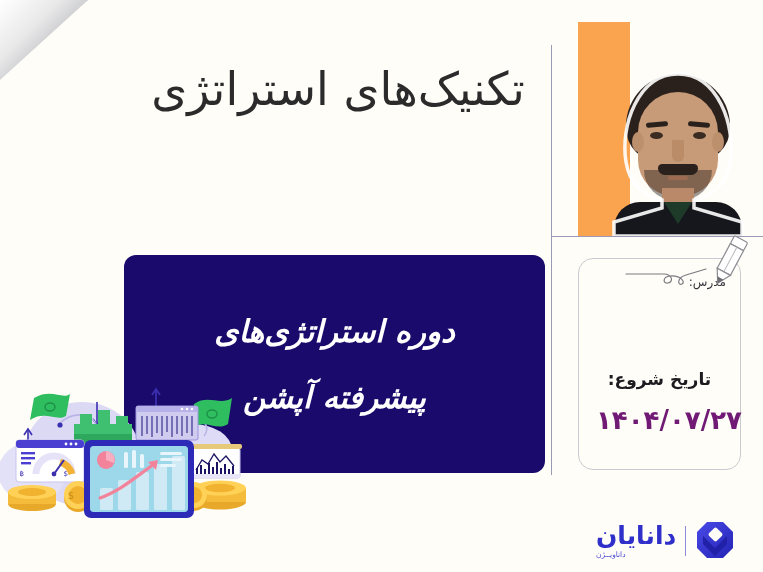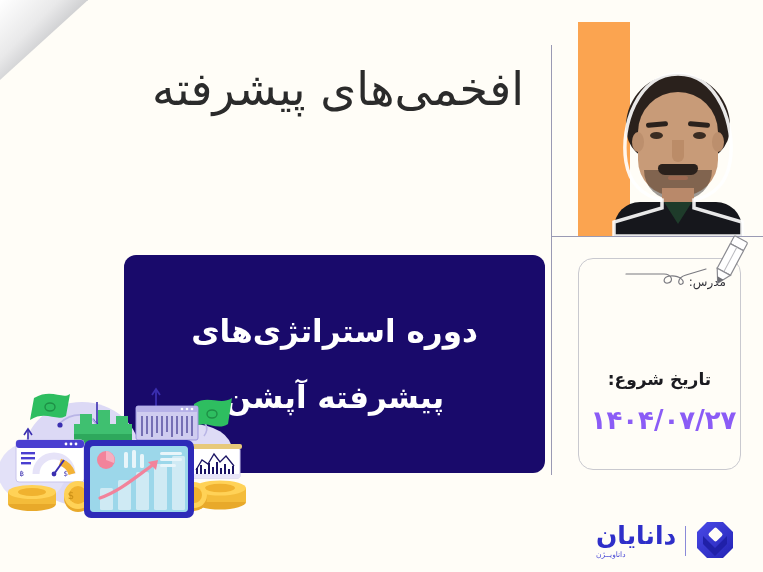--- a/index.html
+++ b/index.html
@@ -55,20 +55,21 @@
     left:124px; top:255px;
     width:421px; height:218px;
     background:#190A6B;
     border-radius:12px;
     display:flex;
     flex-direction:column;
     align-items:center;
     justify-content:center;
     gap:30px;
     z-index:6;
+    font-style:italic;
   }
   .navy-line {
     font-size:31px;
     font-weight:700;
     color:#ffffff;
     direction:rtl;
     white-space:nowrap;
     text-align:center;
   }
 
@@ -217,23 +218,22 @@
     position:absolute; right:0; left:0; top:42px;
     text-align:center;
     font-size:15px; font-weight:600; color:#222228; direction:rtl;
   }
   .card-date-label {
     position:absolute; right:0; left:0; top:110px;
     text-align:center;
     font-size:17px; font-weight:700; color:#1b1b20; direction:rtl;
   }
   .card-date-value {
-    position:absolute; right:0; left:8px; top:146px;
-    text-align:center;
-    font-size:26px; font-weight:700; color:#8b5cf6;
+    position:absolute; right:0; left:17px; top:146px;
+    font-size:26px; font-weight:700; color:#701a75;
     letter-spacing:1px; direction:ltr;
   }
 
   
   .brand {
     position:absolute;
     left:596px; top:488px;
     width:152px; height:52px;
     display:flex;
     flex-direction:row-reverse;
@@ -261,21 +261,21 @@
 </style>
 </head>
 <body>
 
 <div id="canvas">
 
   <div class="corner-fold"></div>
   <div class="corner-fold-edge"></div>
 
   <div class="headline">
-    <div class="headline-line">افخمی‌های پیشرفته</div>
+    <div class="headline-line">تکنیک‌های استراتژی</div>
   </div>
 
   <div class="navy-box">
     <div class="navy-line">دوره استراتژی‌های</div>
     <div class="navy-line">پیشرفته آپشن</div>
   </div>
 
   <div class="v-divider"></div>
   <div class="h-divider"></div>
 

